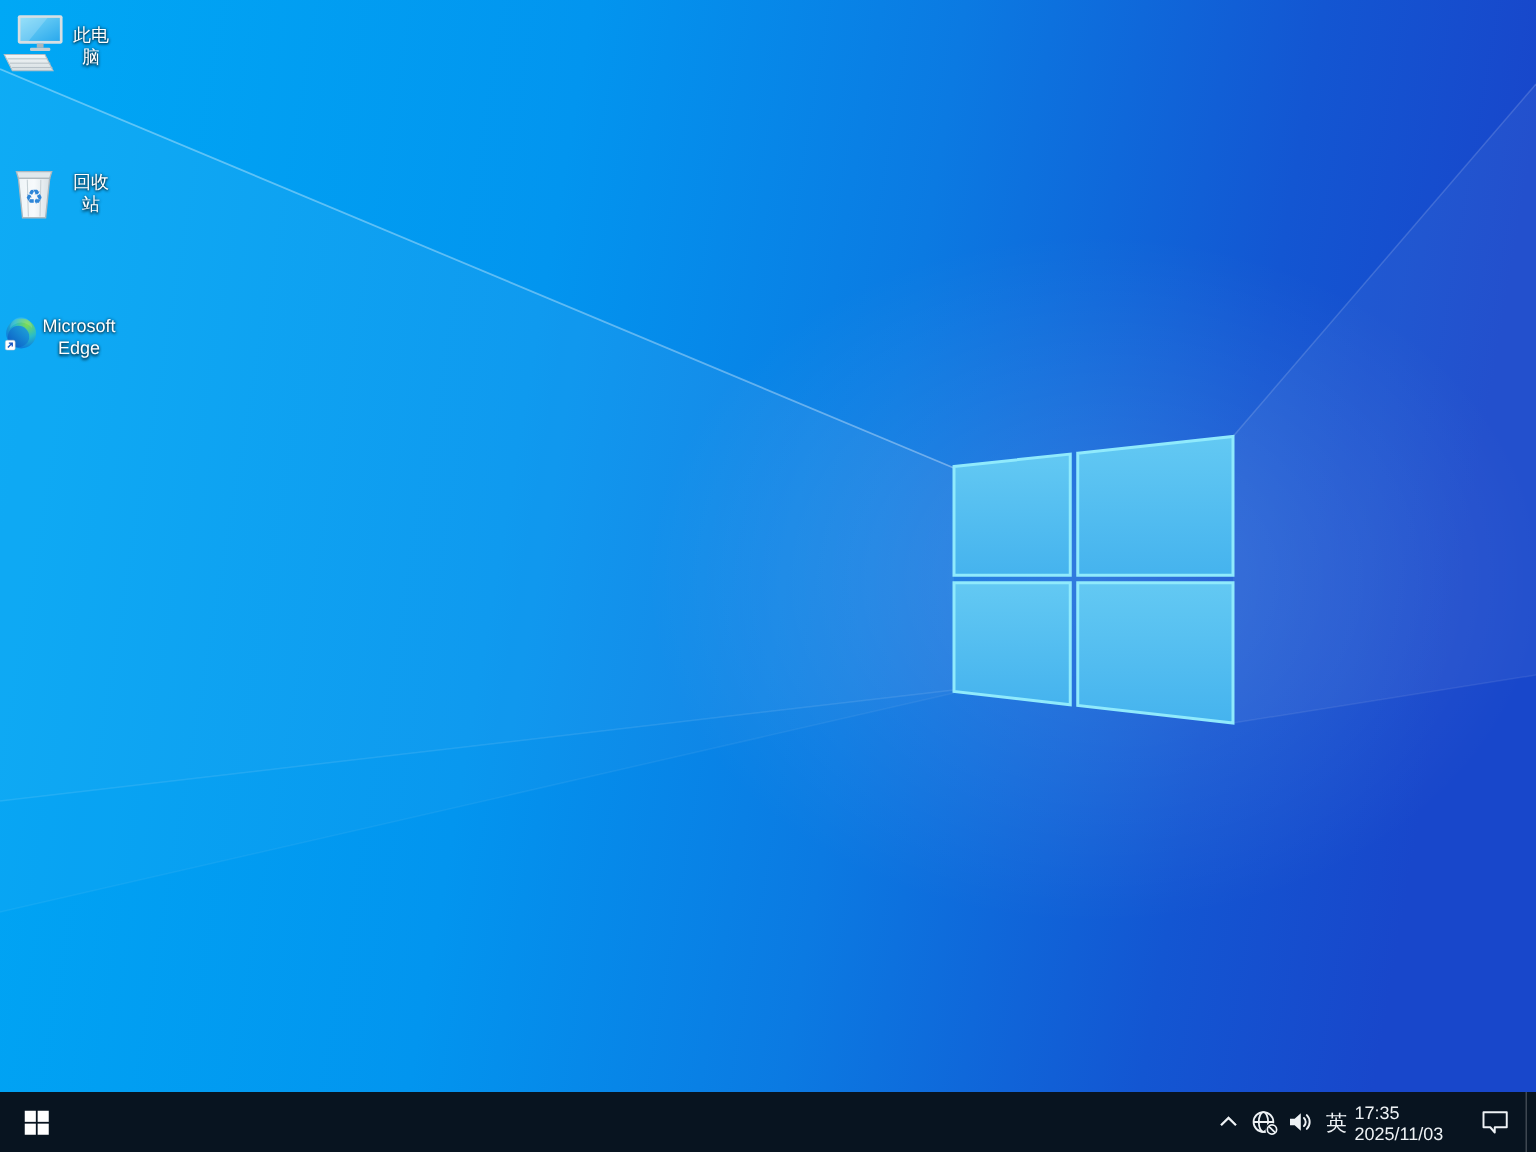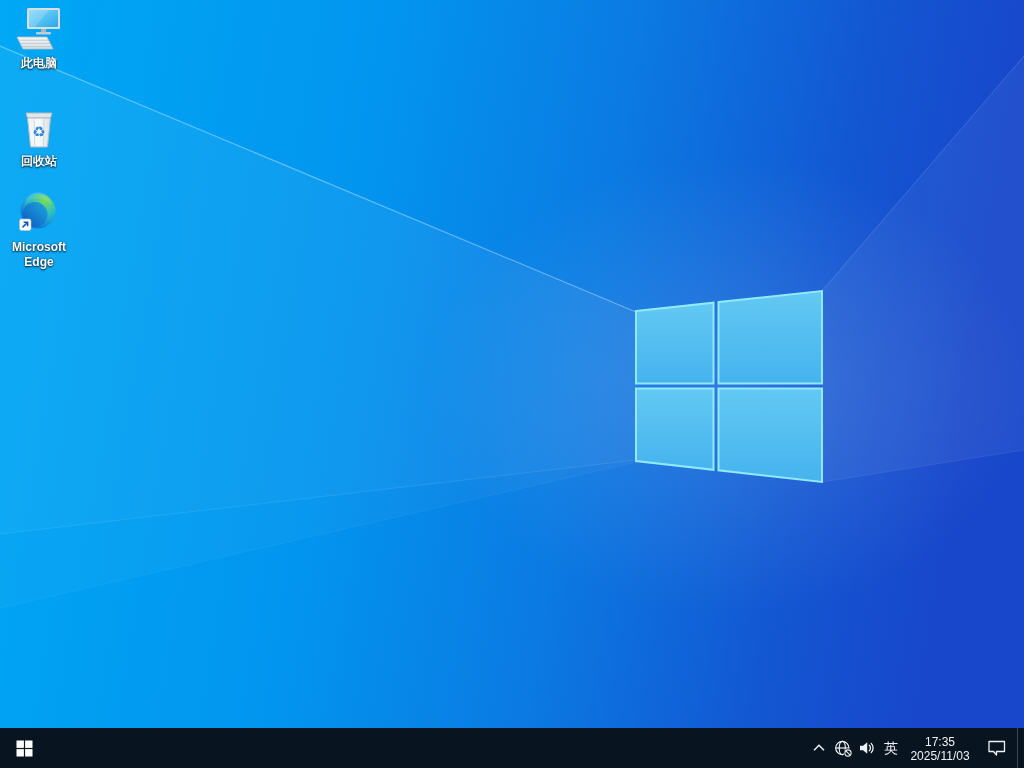--- a/index.html
+++ b/index.html
@@ -7,37 +7,37 @@
     --tray-fg:#eef2f5;
     --label-fg:#ffffff;
   }
   *{box-sizing:border-box;margin:0;padding:0;}
   html,body{width:1024px;height:768px;overflow:hidden;background:#000;}
   body{font-family:"Liberation Sans","DejaVu Sans",sans-serif;}
   .screen{position:relative;width:1024px;height:768px;overflow:hidden;}
   .wallpaper{position:absolute;left:0;top:0;width:1024px;height:728px;display:block;}
 
   
-  .dicon{position:absolute;left:1px;width:76px;display:flex;flex-direction:column;align-items:center;cursor:default;font-weight:bold;}
+  .dicon{position:absolute;left:1px;width:76px;display:flex;flex-direction:row;align-items:center;cursor:default;}
   .dicon .ic{display:block;}
   .dlabel{
     margin-top:2px;font-size:12px;line-height:15px;color:var(--label-fg);text-align:center;
     text-shadow:0 1px 2px rgba(0,0,0,.8),0 0 2px rgba(0,0,0,.55);
     max-width:74px;word-wrap:break-word;
   }
 
   
   .taskbar{position:absolute;left:0;bottom:0;width:1024px;height:40px;background:var(--taskbar-bg);display:flex;align-items:stretch;}
   .taskbar button{background:transparent;border:none;color:var(--tray-fg);cursor:pointer;display:flex;align-items:center;justify-content:center;}
   .start{width:48px;height:40px;}
   .tray{position:absolute;right:0;top:0;height:40px;display:flex;align-items:stretch;}
   .tray-btn{width:24px;height:40px;}
   .lang{width:24px;font-size:14px;line-height:40px;}
   .clock{width:74px;flex-direction:column;font-size:12px;line-height:14px;padding-top:1px;}
-  .clock div{width:100%;text-align:center;color:var(--tray-fg);}
+  .clock div{width:100%;text-align:left;color:var(--tray-fg);}
   .action{width:40px;}
   .showdesk{width:7px;height:40px;border-left:1px solid rgba(255,255,255,.22);}
 </style>
 </head>
 <body>
 
 <div class="screen">
 
   <svg class="wallpaper" viewBox="0 0 1024 728" preserveAspectRatio="none">
     <defs>
@@ -113,21 +113,21 @@
         </linearGradient>
       </defs>
       <polygon points="11,9 37,9 35.5,14 12.5,14" fill="#e0e8ec" stroke="#aeb9bf" stroke-width="1"></polygon>
       <polygon points="12.5,14 35.5,14 32.5,43 15.5,43" fill="url(#binG)" stroke="#aeb9bf" stroke-width="1"></polygon>
       <path d="M19,15 L19.8,42 M29,15 L28.4,42" stroke="#c6d0d5" stroke-width="0.8" fill="none"></path>
       <text x="24" y="33" font-size="15" fill="#2e86d8" text-anchor="middle" font-family="'DejaVu Sans',sans-serif">♻</text>
     </svg>
     <div class="dlabel">回收站</div>
   </div>
 
-  <div class="dicon" style="top:190px">
+  <div class="dicon" style="top:200px">
     <svg class="ic" width="48" height="48" viewBox="0 0 48 48">
       <defs>
         <radialGradient id="eg1" cx="0.7" cy="0.2" r="1.1">
           <stop offset="0" stop-color="#7ddc51"></stop>
           <stop offset="0.38" stop-color="#29bcc9"></stop>
           <stop offset="0.72" stop-color="#0e7cda"></stop>
           <stop offset="1" stop-color="#0b5ec4"></stop>
         </radialGradient>
         <linearGradient id="eg2" x1="0" y1="1" x2="1" y2="0">
           <stop offset="0" stop-color="#0b56be"></stop>

